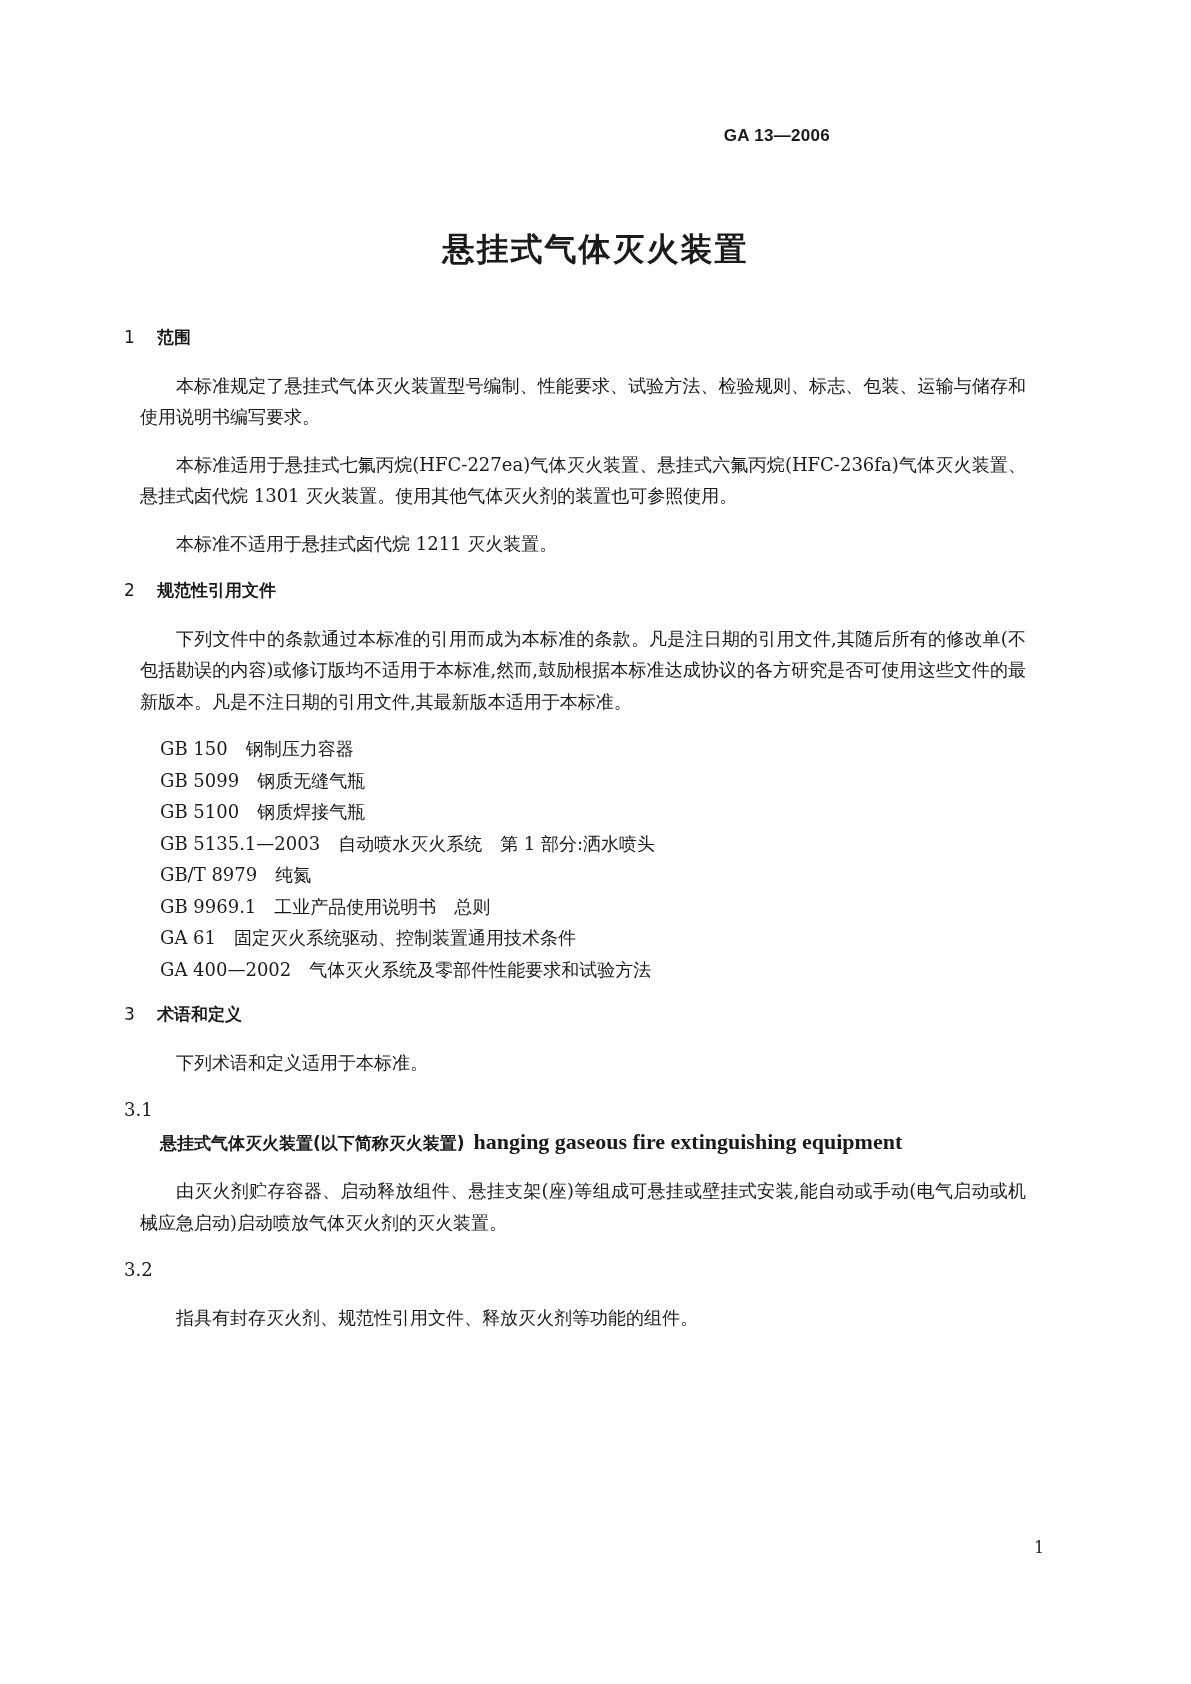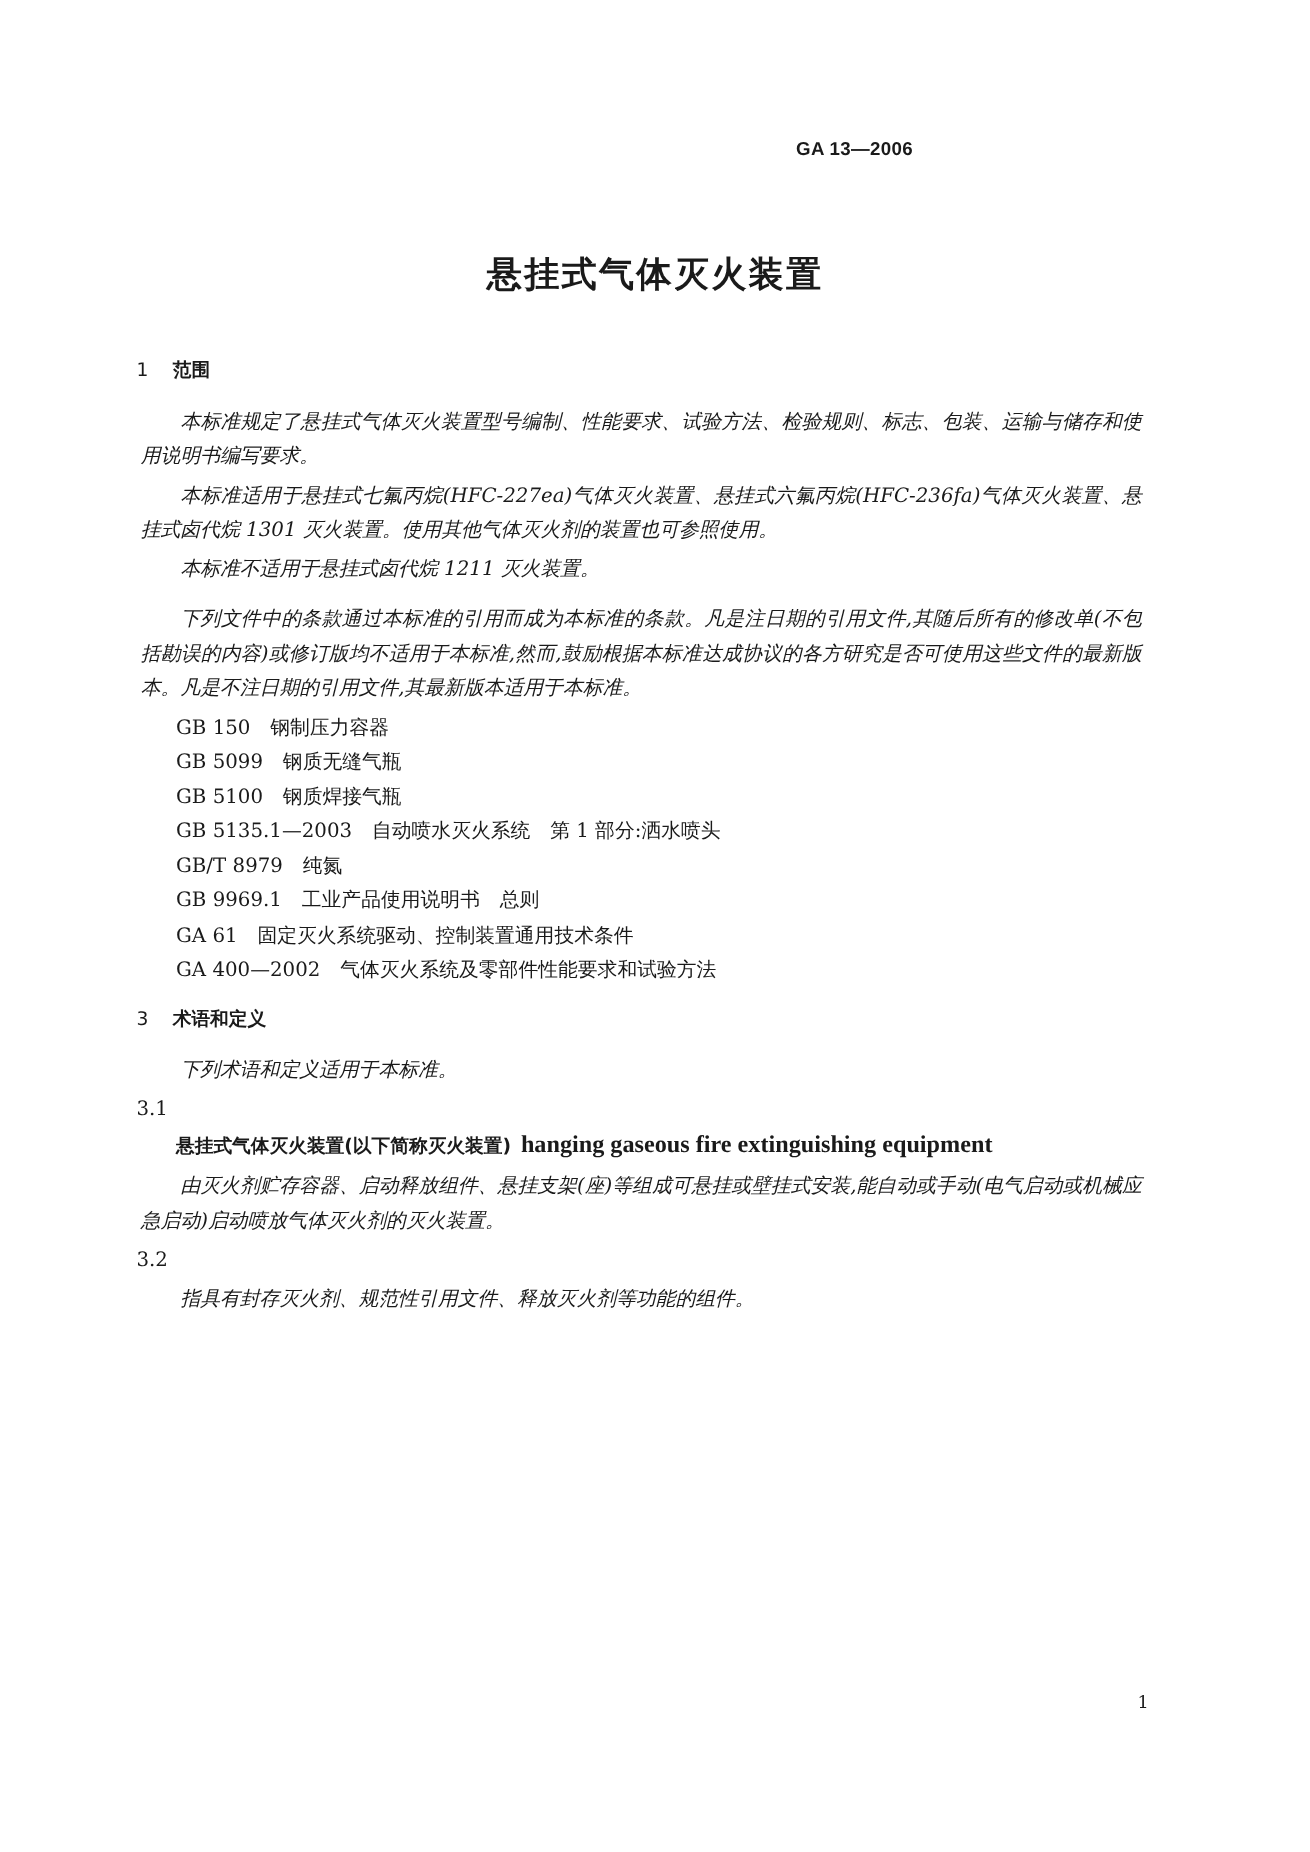--- a/index.html
+++ b/index.html
@@ -6,21 +6,21 @@
   body { width: 1191px; height: 1684px; position: relative; overflow: hidden;
          font-family: "DejaVu Serif", "Liberation Serif", serif; color: #1a1a1a; }
   .page { position: absolute; left: 0; top: 0; width: 968px; height: 1684px; }
   .std-no { position: absolute; right: 138px; top: 126px; font-size: 17px; font-weight: bold;
             font-family: "Liberation Sans", "DejaVu Sans", sans-serif; letter-spacing: 0.3px; }
   .title { position: absolute; left: 0; width: 1191px; top: 228px; text-align: center;
            font-size: 32px; font-weight: bold; font-family: "DejaVu Sans", sans-serif; letter-spacing: 2px; }
   .content { position: absolute; left: 124px; width: 918px; top: 322px; font-size: 18px; line-height: 31.5px; }
   .h { font-weight: bold; font-family: "DejaVu Sans", sans-serif; font-size: 17px; margin: 0; }
   .h .num { display: inline-block; width: 33px; font-weight: normal; }
-  .p { margin: 4px; text-indent: 36px; text-align: justify; font-style: italic; }
+  .p { margin: 16px; text-indent: 36px; text-align: justify; }
   .gap-h-before { margin-top: 14px; }
   .gap-h-after { margin-top: 14px; }
   .ref { margin: 0; padding-left: 36px; }
   .ref .code { margin-right: 18px; text-align: center; }
   .clause-num { margin: 0; }
   .term { margin: 0; padding-left: 36px; font-weight: bold; font-family: "DejaVu Sans", sans-serif; font-size: 17px; }
   .term .en { font-family: "Liberation Serif", serif; font-size: 22px; margin-left: 9px; }
   .pageno { position: absolute; left: 1034px; top: 1538px; font-size: 16px; }
 </style>
 </head>
@@ -35,20 +35,23 @@
   <div class="content">
 
     <div class="h">
       <span class="num">1</span><span>范围</span>
     </div>
     <div class="gap-h-after"></div>
     <p class="p">本标准规定了悬挂式气体灭火装置型号编制、性能要求、试验方法、检验规则、标志、包装、运输与储存和使用说明书编写要求。</p>
     <p class="p">本标准适用于悬挂式七氟丙烷(HFC-227ea)气体灭火装置、悬挂式六氟丙烷(HFC-236fa)气体灭火装置、悬挂式卤代烷 1301 灭火装置。使用其他气体灭火剂的装置也可参照使用。</p>
     <p class="p">本标准不适用于悬挂式卤代烷 1211 灭火装置。</p>
 
+    <div class="h gap-h-before">
+      <span class="num">2</span><span>规范性引用文件</span>
+    </div>
     <div class="gap-h-after"></div>
     <p class="p">下列文件中的条款通过本标准的引用而成为本标准的条款。凡是注日期的引用文件,其随后所有的修改单(不包括勘误的内容)或修订版均不适用于本标准,然而,鼓励根据本标准达成协议的各方研究是否可使用这些文件的最新版本。凡是不注日期的引用文件,其最新版本适用于本标准。</p>
     <div class="ref"><span class="code">GB 150</span><span>钢制压力容器</span></div>
     <div class="ref"><span class="code">GB 5099</span><span>钢质无缝气瓶</span></div>
     <div class="ref"><span class="code">GB 5100</span><span>钢质焊接气瓶</span></div>
     <div class="ref"><span class="code">GB 5135.1—2003</span><span>自动喷水灭火系统　第 1 部分:洒水喷头</span></div>
     <div class="ref"><span class="code">GB/T 8979</span><span>纯氮</span></div>
     <div class="ref"><span class="code">GB 9969.1</span><span>工业产品使用说明书　总则</span></div>
     <div class="ref"><span class="code">GA 61</span><span>固定灭火系统驱动、控制装置通用技术条件</span></div>
     <div class="ref"><span class="code">GA 400—2002</span><span>气体灭火系统及零部件性能要求和试验方法</span></div>

